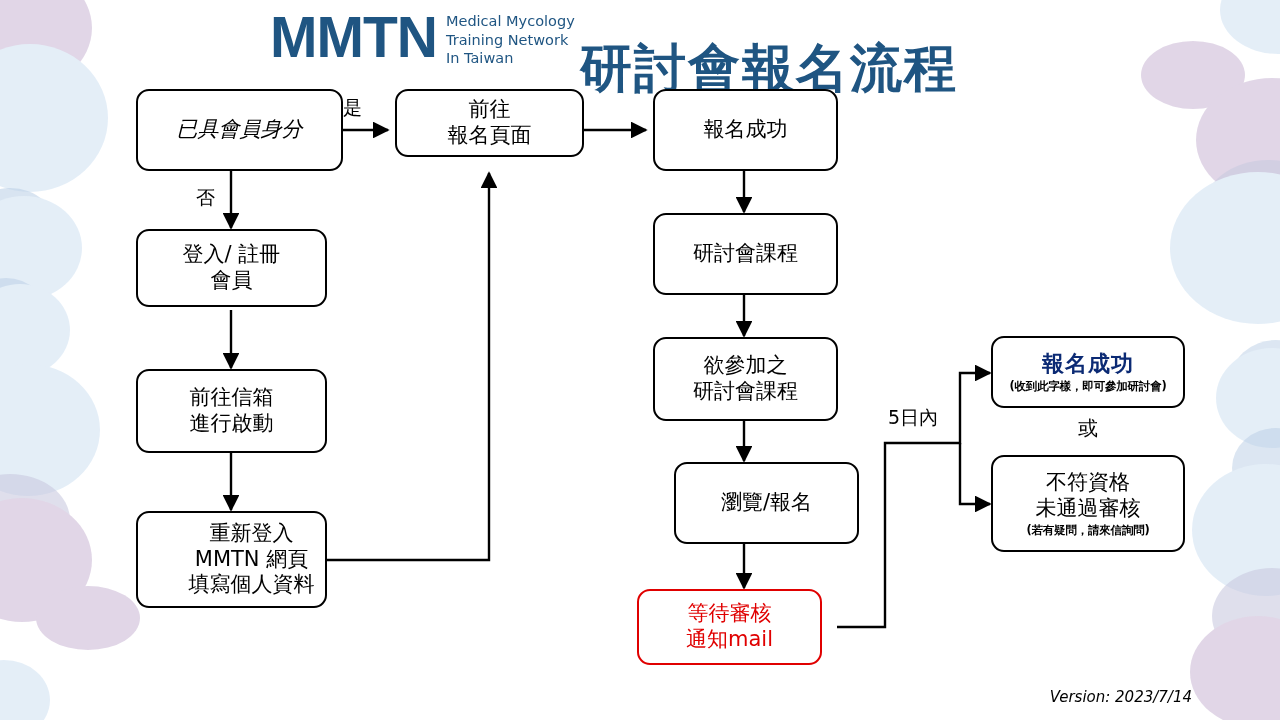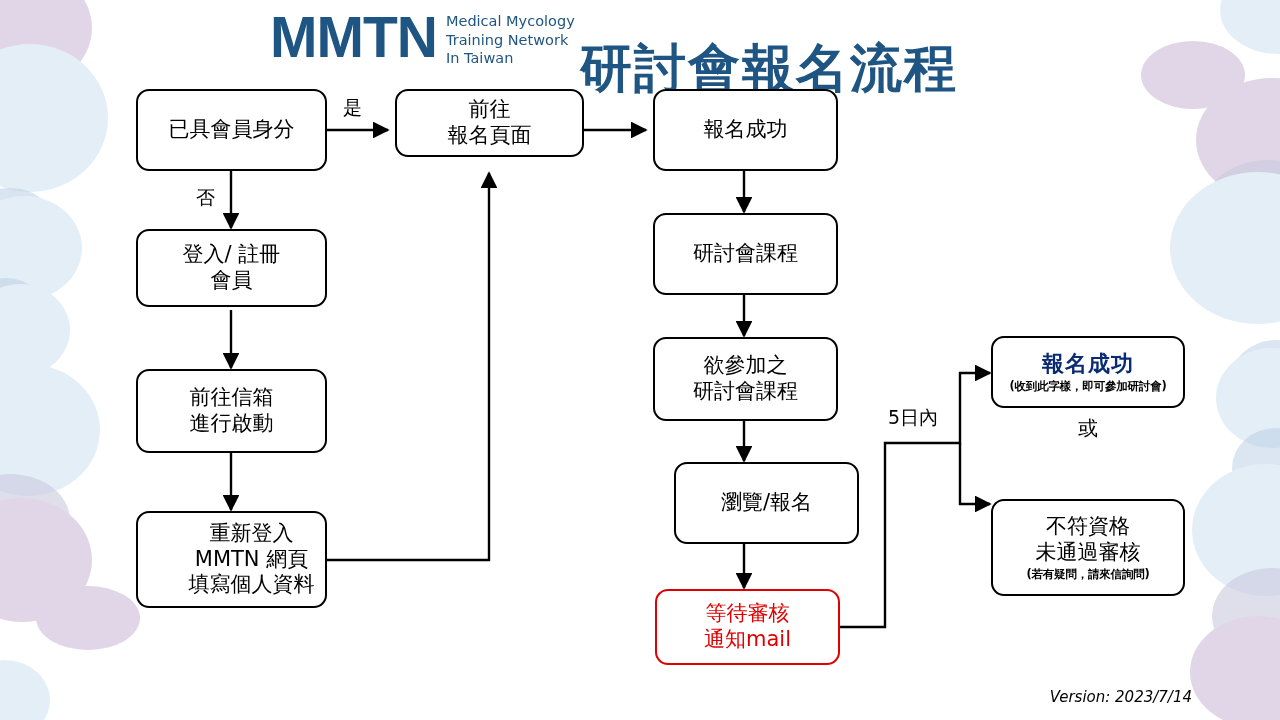--- a/index.html
+++ b/index.html
@@ -198,21 +198,21 @@
     <div class="logo-mark">MMTN</div>
     <div class="logo-sub">
       <div>Medical Mycology</div>
       <div>Training Network</div>
       <div>In Taiwan</div>
     </div>
   </div>
 
   <div class="page-title">研討會報名流程</div>
 
-  <div class="node" style="left:136px; top:89px; width:191px; height:82px;">
+  <div class="node" style="left:136px; top:89px; width:207px; height:82px;font-style:italic;">
     <span class="line">已具會員身分</span>
   </div>
 
   <div class="node" style="left:395px; top:89px; width:189px; height:68px;">
     <span class="line">前往</span>
     <span class="line">報名頁面</span>
   </div>
 
   <div class="node" style="left:653px; top:89px; width:185px; height:82px;">
     <span class="line">報名成功</span>
@@ -245,27 +245,27 @@
   <div class="node" style="left:136px; top:511px; width:191px; height:97px;padding-left:40px;">
     <span class="line">重新登入</span>
     <span class="line">MMTN 網頁</span>
     <span class="line">填寫個人資料</span>
   </div>
 
   <div class="node" style="left:674px; top:462px; width:185px; height:82px;">
     <span class="line">瀏覽/報名</span>
   </div>
 
-  <div class="node" style="left:991px; top:455px; width:194px; height:97px;margin-top:44px;">
+  <div class="node" style="left:991px; top:455px; width:194px; height:97px;">
     <span class="line">不符資格</span>
     <span class="line">未通過審核</span>
     <span class="note">(若有疑問，請來信詢問)</span>
   </div>
 
-  <div class="node red" style="left:655px; top:589px; width:185px; height:76px;">
+  <div class="node red" style="left:637px; top:589px; width:185px; height:76px;">
     <span class="line">等待審核</span>
     <span class="line">通知mail</span>
   </div>
 
   <div class="edge-label" style="left:343px; top:98px;">是</div>
   <div class="edge-label" style="left:196px; top:188px;">否</div>
   <div class="edge-label" style="left:888px; top:408px;">5日內</div>
   <div class="or-label" style="left:1078px; top:415px;">或</div>
 
   <div class="version">Version: 2023/7/14</div>

